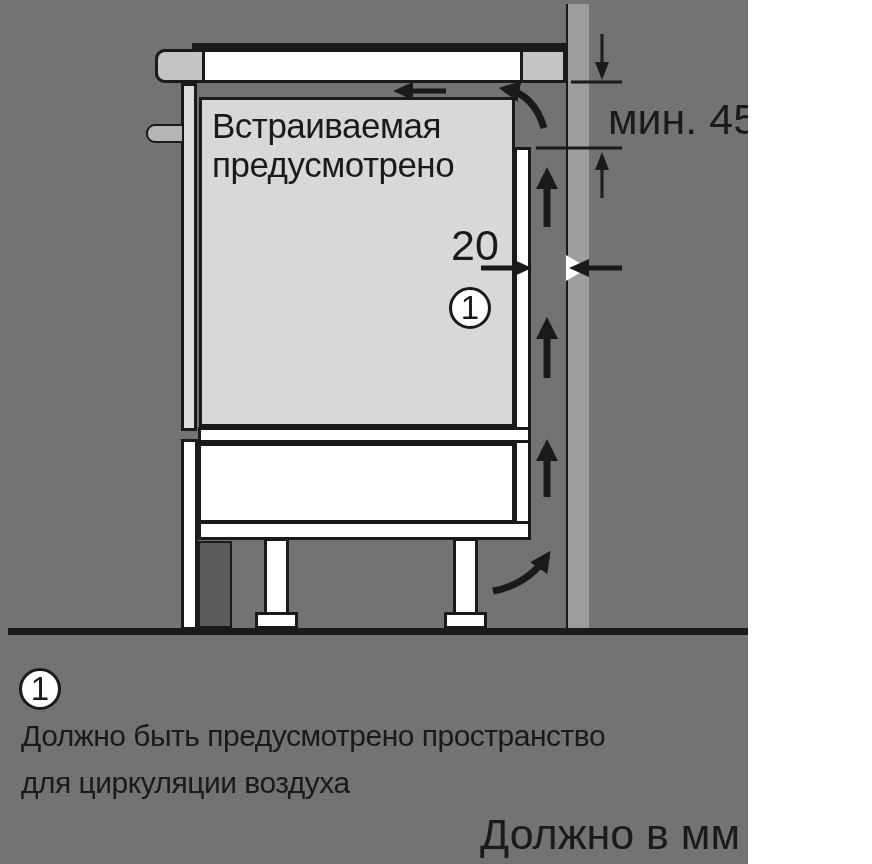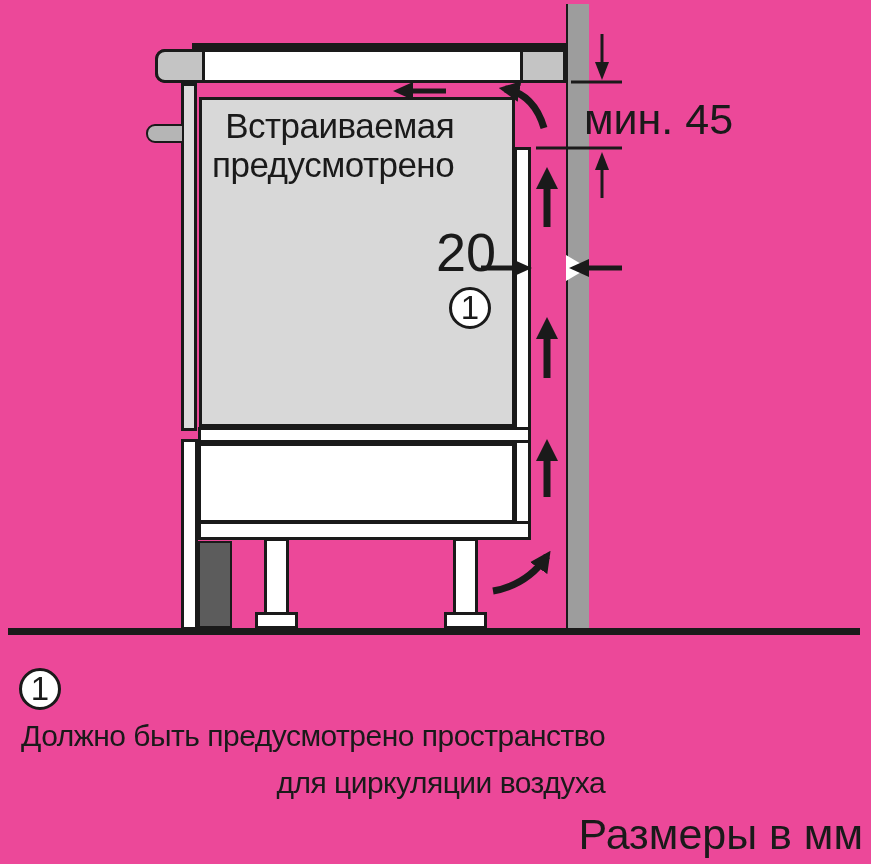--- a/index.html
+++ b/index.html
@@ -1,18 +1,18 @@
 <!DOCTYPE html>
 <html style="--wall: #9d9d9d; --appliance: #d8d8d8; --worktop_cap: #c4c4c4; --door: #dcdcdc; --handle: #b5b5b5; --pedestal: #5c5c5c; --line: #1a1a1a;"><head>
 <meta charset="utf-8">
 <style>
   html,body{margin:0;padding:0;background:#fff;}
   .stage{
-    position:relative;width:871px;height:864px;background:#ec4899;overflow:hidden;
-    font-family:"Liberation Sans", sans-serif;color:#1a1a1a;text-align:right;
+    position:relative;width:748px;height:864px;background:#737373;overflow:hidden;
+    font-family:"Liberation Sans", sans-serif;color:#1a1a1a;
   }
   .abs{position:absolute;box-sizing:border-box;}
   
   .wall{left:566px;top:4px;width:23px;height:624px;background:var(--wall,#9d9d9d);border-left:2px solid #1a1a1a;}
   .floor{left:8px;top:628px;width:852px;height:7px;background:#1a1a1a;}
   .worktop-plate{left:192px;top:43px;width:374px;height:6px;background:#1a1a1a;}
   .worktop-body{left:155px;top:49px;width:411px;height:34px;background:#fff;border:3px solid #1a1a1a;border-radius:10px 0 0 10px;}
   .worktop-cap-left{left:155px;top:49px;width:50px;height:34px;background:var(--worktop_cap,#c4c4c4);border:3px solid #1a1a1a;border-radius:10px 0 0 10px;}
   .worktop-cap-right{left:520px;top:49px;width:46px;height:34px;background:var(--worktop_cap,#c4c4c4);border:3px solid #1a1a1a;}
   .oven-door{left:181px;top:83px;width:16px;height:348px;background:var(--door,#dcdcdc);border:3px solid #1a1a1a;}
@@ -25,22 +25,22 @@
   .front-panel{left:181px;top:439px;width:17px;height:191px;background:#fff;border:3px solid #1a1a1a;}
   .pedestal{left:198px;top:541px;width:34px;height:87px;background:var(--pedestal,#5c5c5c);border:2px solid #1a1a1a;}
   .leg-stem{width:25px;height:78px;top:538px;background:#fff;border:3px solid #1a1a1a;}
   .leg-foot{width:43px;height:17px;top:612px;background:#fff;border:3px solid #1a1a1a;}
   .leg1-stem{left:264px;} .leg1-foot{left:255px;}
   .leg2-stem{left:453px;} .leg2-foot{left:444px;}
   .svg-overlay{left:0;top:0;width:872px;height:864px;pointer-events:none;}
   
   .appliance-label{left:212px;top:106px;font-size:35px;line-height:39px;letter-spacing:-0.5px;white-space:nowrap;}
   .appliance-label span{display:block;}
-  .dim-20{left:436px;top:221px;font-size:54px;}
-  .dim-min45{left:584px;top:95px;font-size:43px;white-space:nowrap;}
+  .dim-20{left:451px;top:221px;font-size:43px;}
+  .dim-min45{left:608px;top:95px;font-size:43px;white-space:nowrap;}
   .callout-circle{width:42px;height:42px;border:3px solid #1a1a1a;border-radius:50%;
     display:flex;align-items:center;justify-content:center;font-size:33px;background:#fff;}
   .callout-diagram{left:449px;top:287px;}
   .callout-legend{left:19px;top:668px;}
   .legend-text{left:21px;top:712px;font-size:30px;line-height:47px;letter-spacing:-0.5px;white-space:nowrap;}
   .legend-text span{display:block;}
   .units-note{right:8px;top:810px;font-size:43px;white-space:nowrap;}
 </style>
 </head>
 <body>
@@ -126,15 +126,15 @@
   </div>
   <div class="abs dim-20">20</div>
   <div class="abs dim-min45">мин. 45</div>
   <div class="abs callout-circle callout-diagram">1</div>
 
   <div class="abs callout-circle callout-legend">1</div>
   <div class="abs legend-text">
     <span>Должно быть предусмотрено пространство</span>
     <span>для циркуляции воздуха</span>
   </div>
-  <div class="abs units-note">Размеры в мм</div>
+  <div class="abs units-note">Должно в мм</div>
 
 </div>
 
 </body></html>

